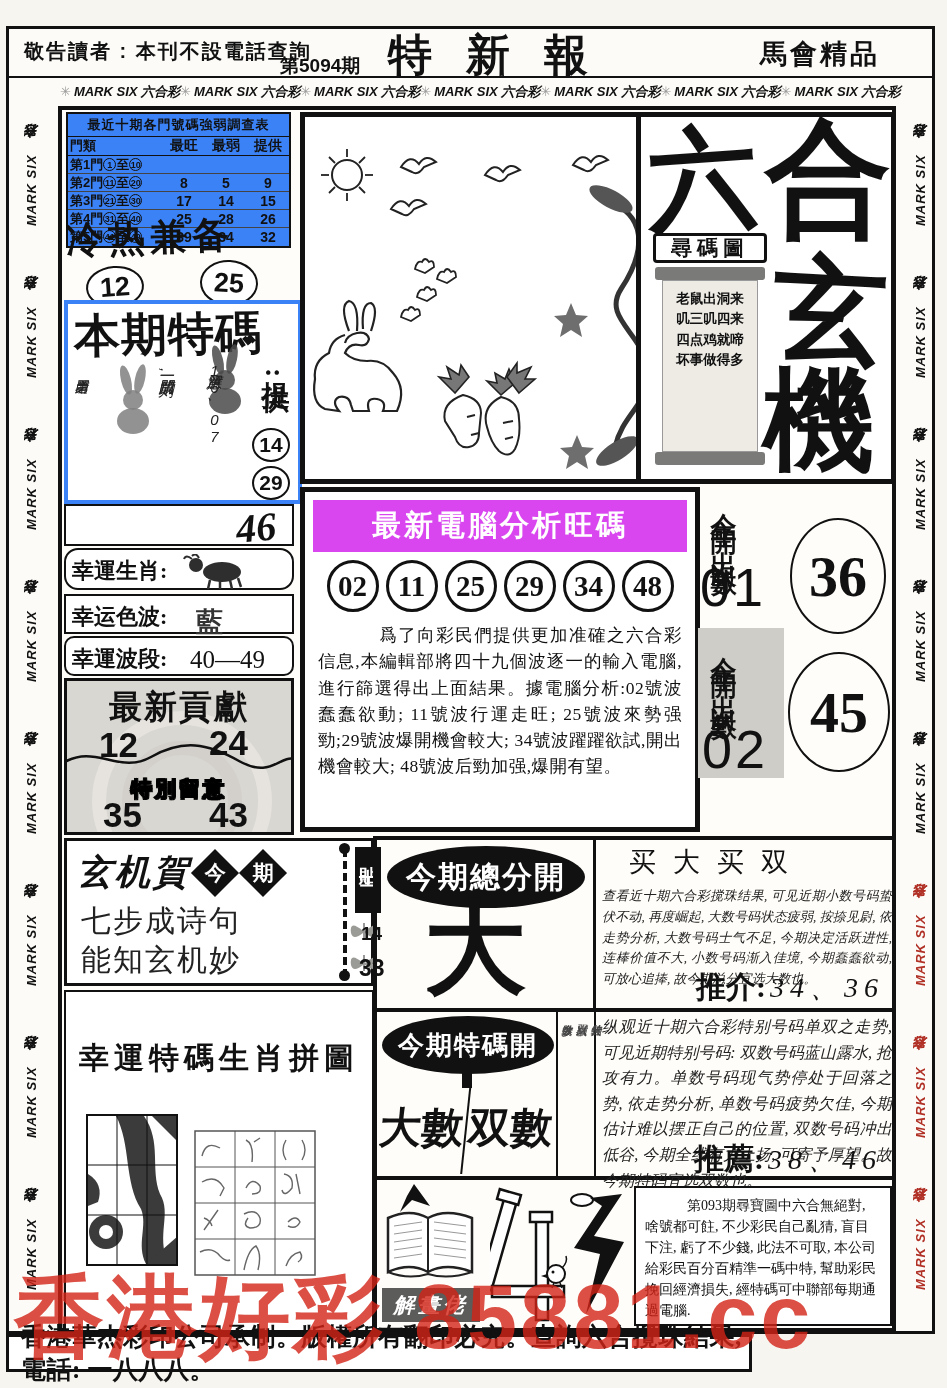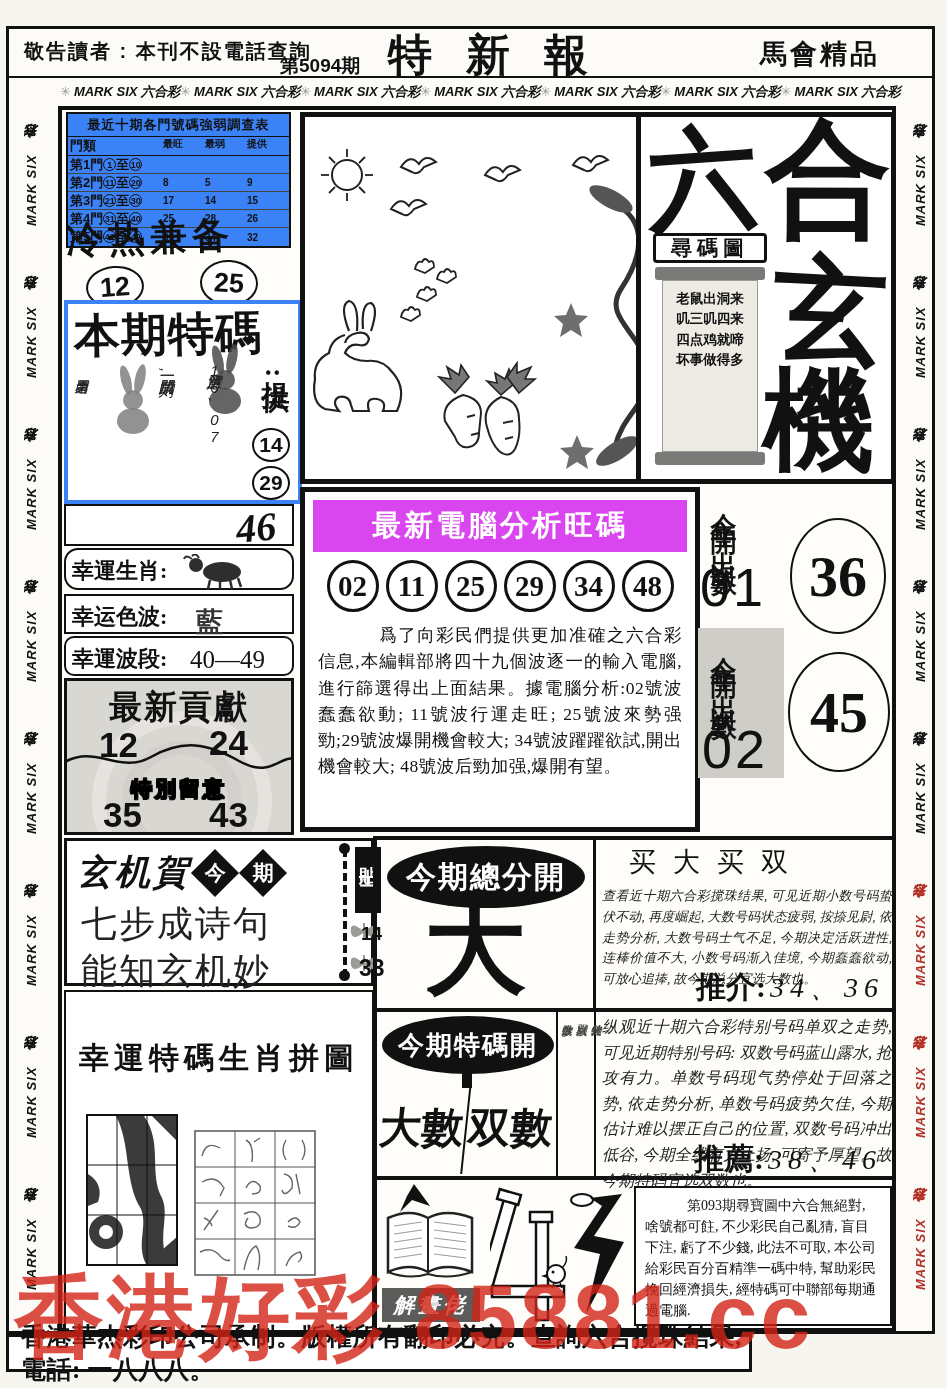--- a/index.html
+++ b/index.html
@@ -29,21 +29,21 @@
   .strip-right{left:901px;top:84px;width:40px;height:1248px}
   .side-item{writing-mode:vertical-rl;transform:rotate(180deg);font-size:13px;font-weight:900;font-style:italic;letter-spacing:1px;height:142px;white-space:nowrap}
   .strip-right .side-item:nth-child(n+6){color:#b03026}
   
   .tbl{left:66px;top:112px;width:225px;border:2px solid #111;background:#3b82f6}
   .tbl-title{font-size:13px;font-weight:900;text-align:center;border-bottom:1px solid #111;padding:2px 0;letter-spacing:1px;white-space:nowrap;overflow:hidden}
   .tbl-head{display:flex;border-bottom:1px solid #111;font-size:13px;font-weight:900}
   .tbl-row{display:flex;border-bottom:1px solid #444;font-size:13px;font-weight:700;height:18px;align-items:center}
   .tbl-row:last-child{border-bottom:none}
   .c-gate{width:95px;padding-left:2px;white-space:nowrap}
-  .c-num{flex:1;text-align:left;font-size:10px}
+  .c-num{flex:1;text-align:center;font-size:14px}
   .cnum{display:inline-block;min-width:13px;height:13px;border:1px solid #111;border-radius:50%;font-size:9px;line-height:12px;text-align:center;font-weight:700;vertical-align:1px}
   .slogan{left:66px;top:212px;width:226px;font-weight:900;font-size:37px;letter-spacing:5px;transform:rotate(-2deg);white-space:nowrap}
   .pick-ball{border:2.5px solid #111;border-radius:50%;font-size:27px;font-weight:700;display:flex;align-items:center;justify-content:center;background:#fff}
   
   .special-box{left:64px;top:300px;width:238px;height:204px;border:4px solid #3b82f6;background:#fff}
   .sp-title{left:6px;top:0;font-size:46px;font-weight:900;letter-spacing:1px;transform:rotate(-1deg);white-space:nowrap}
   .sp-provide{right:4px;top:56px;font-size:28px;font-weight:900;letter-spacing:4px}
   .sp-note{font-style:italic;color:#222}
   .sp-pick{right:8px;width:38px;height:34px;border:2px solid #111;border-radius:50%;font-size:21px;font-weight:700;display:flex;align-items:center;justify-content:center}
   
@@ -251,21 +251,21 @@
   <div class="abs mystery">
     <div class="abs" style="left:10px;top:8px;display:flex;align-items:center">
       <span class="serif" style="font-size:35px;font-weight:900;font-style:italic;letter-spacing:3px">玄机賀</span>
       <span class="diamond">
           <span>今</span>
         </span>
       <span class="diamond">
           <span>期</span>
         </span>
     </div>
-    <div class="abs serif" style="left:14px;top:60px;font-size:36px;color:#222;line-height:1.3;letter-spacing:2px">
+    <div class="abs serif" style="left:14px;top:60px;font-size:30px;color:#222;line-height:1.3;letter-spacing:2px">
       <div>七步成诗句</div>
       <div>能知玄机妙</div>
     </div>
     <div class="dash-line"></div>
     <div class="dot" style="top:2px"></div>
     <div class="dot" style="bottom:2px"></div>
     <div class="tip-box">
         <span>貼士</span>
       </div>
     <svg class="abs" style="left:280px;top:78px" width="34" height="24" viewBox="0 0 34 24">

